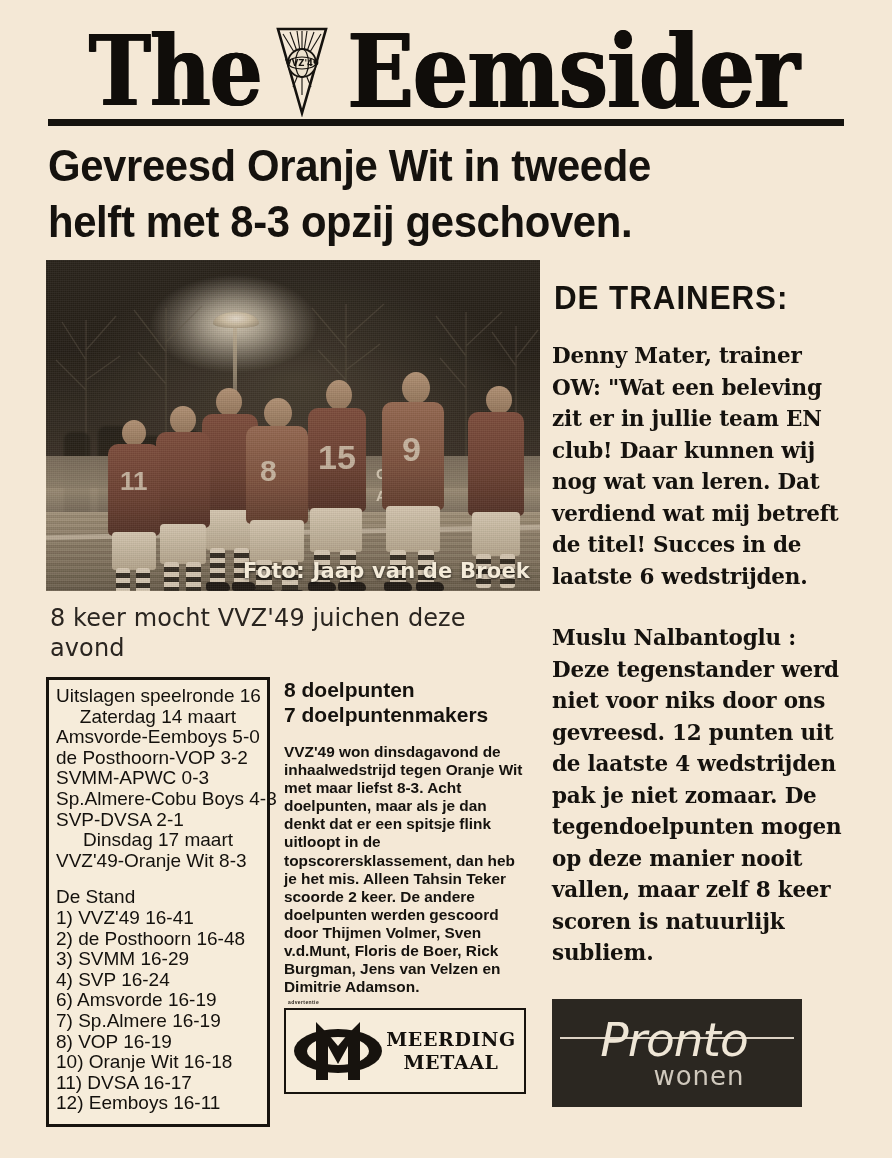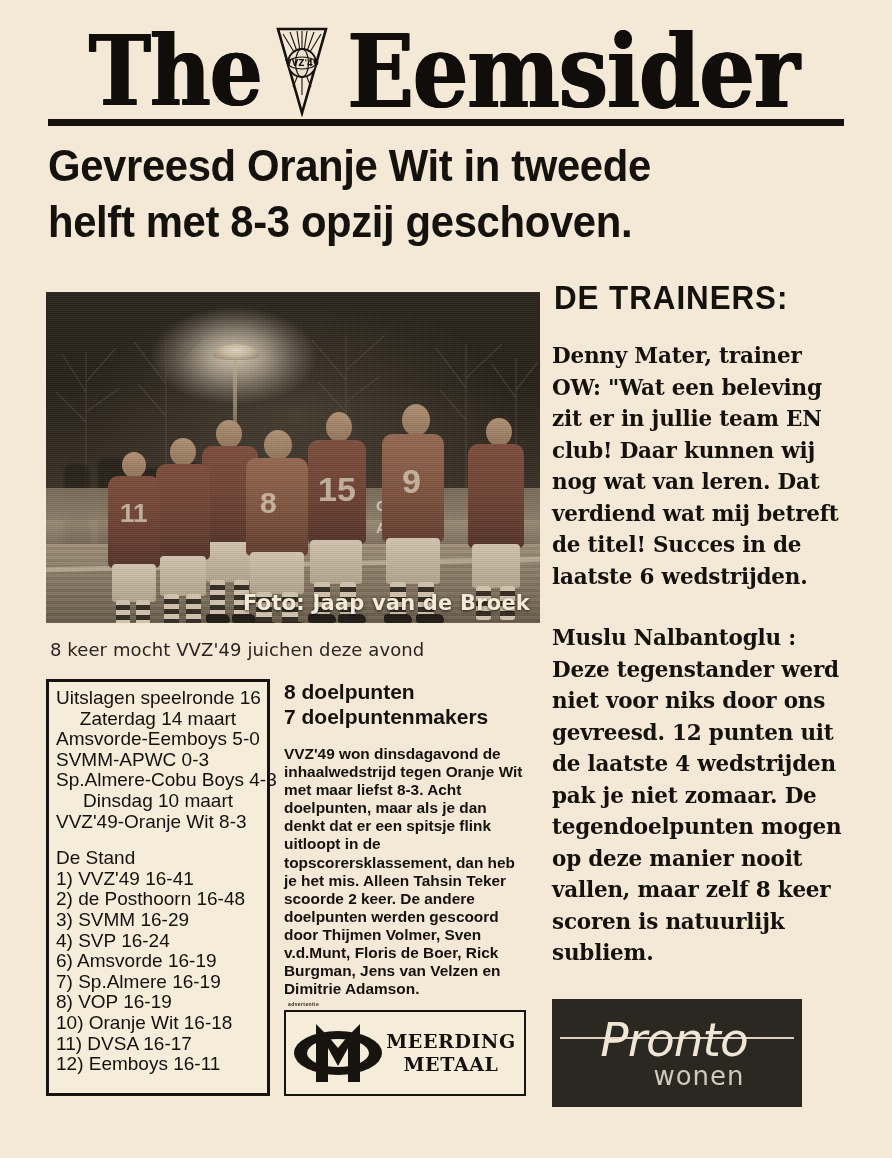--- a/index.html
+++ b/index.html
@@ -46,21 +46,21 @@
     letter-spacing: -0.4px;
     color: #15120e;
     transform: scaleX(0.93);
     transform-origin: left center;
     margin: 12px 0 10px 2px;
     white-space: pre-line;
   }
 
   
   .grid { display: flex; gap: 0; }
-  .col-left  { width: 494px; margin-top: 32px; }
+  .col-left  { width: 494px; }
   .col-right { width: 306px; margin-left: 12px; }
 
   
   .photo-wrap { position: relative; width: 494px; height: 331px; overflow: hidden; }
   .photo { position: absolute; inset: 0; background: #efe4d2; }
   .ph-sky {
     position:absolute; left:0; top:0; right:0; height:228px;
     background:
       radial-gradient(ellipse 120px 70px at 188px 64px, rgba(255,248,232,.85), rgba(255,248,232,0) 70%),
       radial-gradient(ellipse 300px 160px at 250px 120px, rgba(120,108,88,.40), rgba(40,34,26,0) 72%),
@@ -104,21 +104,21 @@
   }
   .photo-sepia { position:absolute; inset:0; background:rgba(112,88,56,.22); mix-blend-mode:multiply; pointer-events:none;}
   .photo-grain { position:absolute; inset:0; pointer-events:none;
     background-image:
       repeating-linear-gradient(0deg, rgba(255,255,255,.035) 0 1px, rgba(0,0,0,.035) 1px 2px),
       repeating-linear-gradient(90deg, rgba(255,255,255,.025) 0 1px, rgba(0,0,0,.025) 1px 2px);
   }
 
   .caption {
     font-family: "DejaVu Sans", sans-serif;
-    font-size: 18px; line-height: 30px;
+    font-size: 24px; line-height: 30px;
     color: #2a2520; letter-spacing: .1px;
     margin: 12px 0 14px 4px;
   }
 
   
   .lower { display: flex; gap: 14px; }
   .results-box {
     width: 224px; border: 3px solid #17130e; background: #f6ecda;
     padding: 6px 7px 10px 7px;
   }
@@ -321,23 +321,25 @@
       </div>
 
       <div class="caption">8 keer mocht VVZ'49 juichen deze avond</div>
 
       <div class="lower">
 
         <div class="results-box">
           <div class="rb-line">Uitslagen speelronde 16</div>
           <div class="rb-line rb-center">Zaterdag 14 maart</div>
           <div class="rb-line">Amsvorde-Eemboys 5-0</div>
+          <div class="rb-line">de Posthoorn-VOP 3-2</div>
           <div class="rb-line">SVMM-APWC 0-3</div>
           <div class="rb-line">Sp.Almere-Cobu Boys 4-3</div>
-          <div class="rb-line rb-center">Dinsdag 10 maart</div>
+          <div class="rb-line">SVP-DVSA 2-1</div>
+          <div class="rb-line rb-center">Dinsdag 17 maart</div>
           <div class="rb-line">VVZ'49-Oranje Wit 8-3</div>
           <div class="rb-gap"></div>
           <div class="rb-line">De Stand</div>
           <div class="rb-line">1) VVZ'49 16-41</div>
           <div class="rb-line">2) de Posthoorn 16-48</div>
           <div class="rb-line">3) SVMM 16-29</div>
           <div class="rb-line">4) SVP 16-24</div>
           <div class="rb-line">6) Amsvorde 16-19</div>
           <div class="rb-line">7) Sp.Almere 16-19</div>
           <div class="rb-line">8) VOP 16-19</div>

